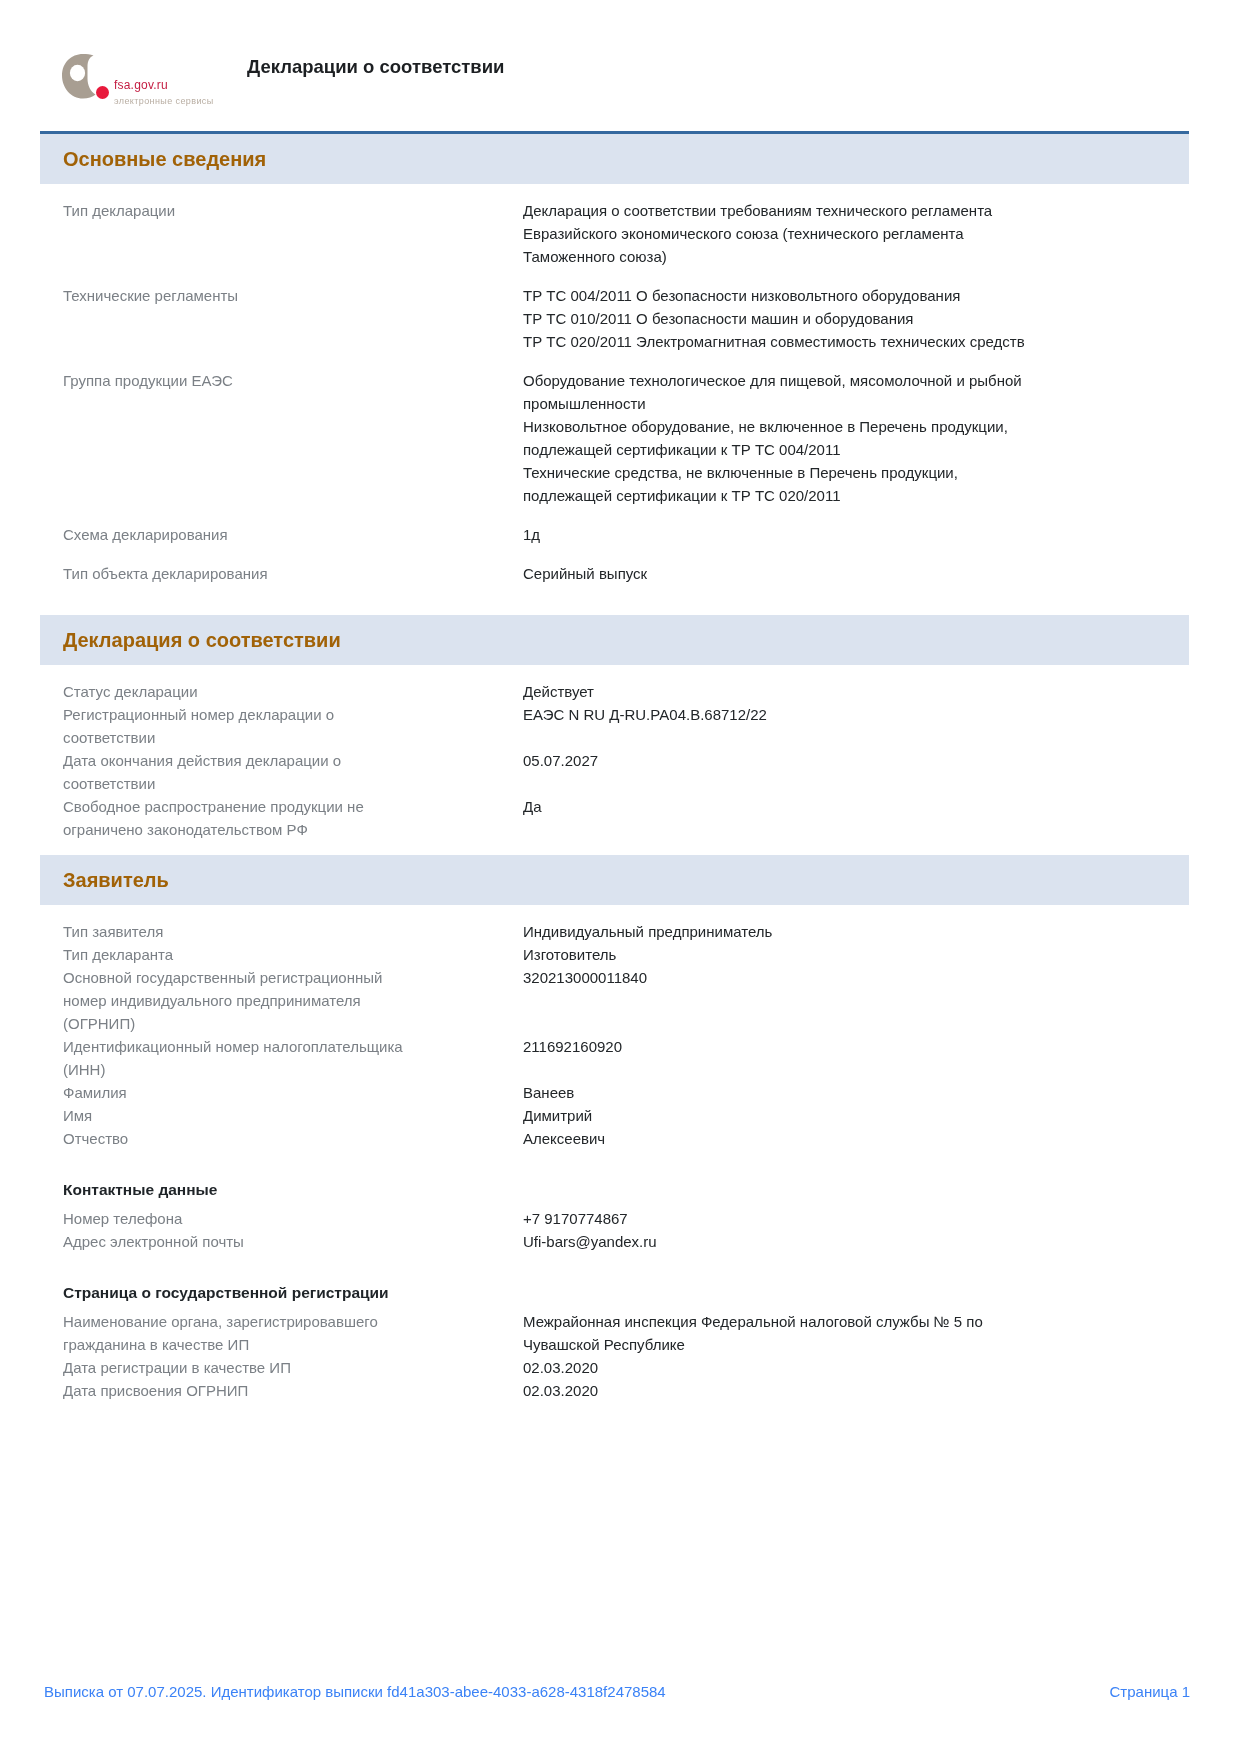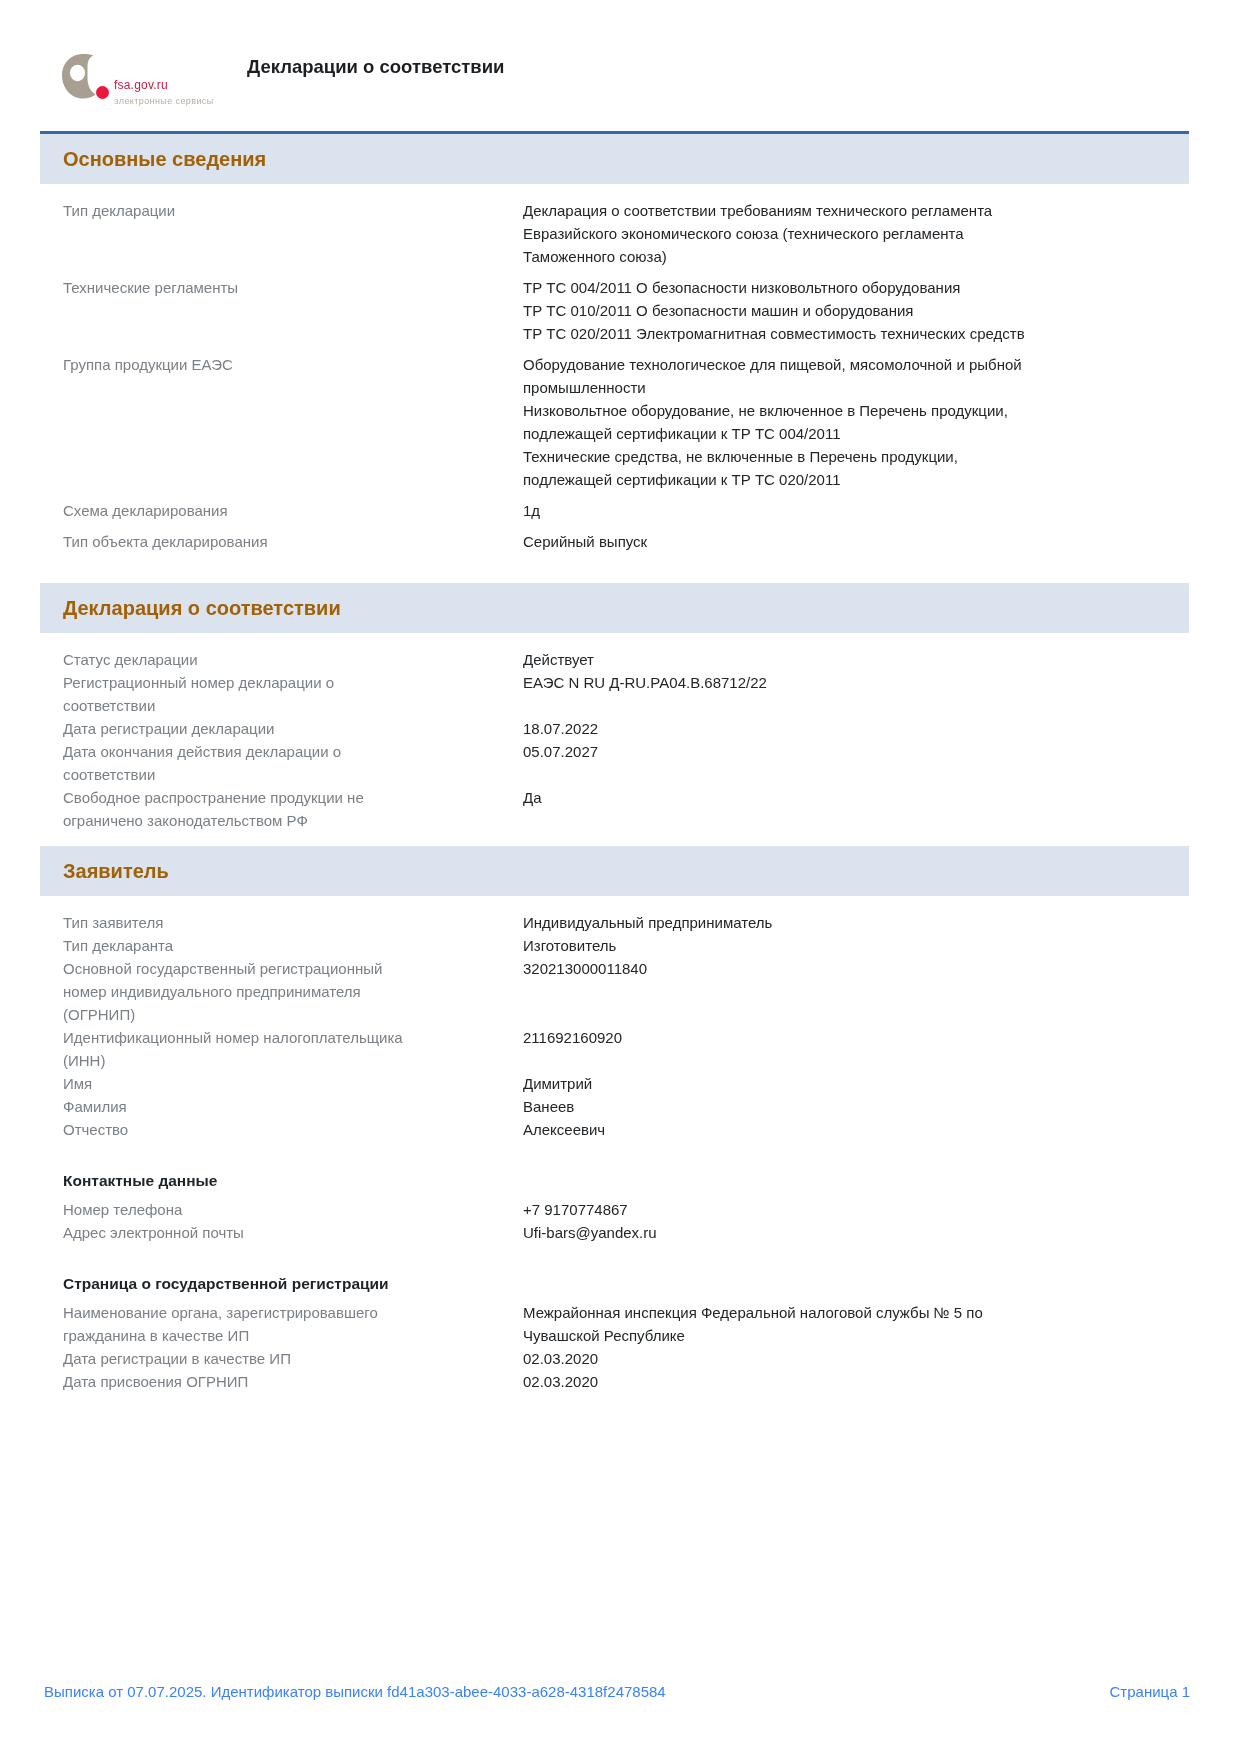--- a/index.html
+++ b/index.html
@@ -19,21 +19,21 @@
   .page-title{position:absolute;left:247px;top:56px;font-size:18.5px;font-weight:bold;color:#1c1f22;}
   
   .content{margin:0 51px 0 40px;}
   .section-band{
     background:var(--band-bg,#dbe3ef);
     padding:12px 10px 12px 23px;
     font-size:20px;line-height:26px;font-weight:bold;color:#a16207;
   }
   .section-band.first{border-top:3px solid var(--band-border,#35699f);}
   .rows{display:flex;flex-direction:column;padding:15px 0 0 23px;}
-  .section.tight .rows{gap:8px;}
+  .section.tight .rows{gap:16px;}
   .sec-1{margin-top:30px;}
   .sec-2{margin-top:14px;}
   .row{display:grid;grid-template-columns:460px 1fr;align-items:start;}
   .label{
     color:var(--label-color,#7b8086);font-size:15px;line-height:23px;
     white-space:pre-line;padding-right:18px;
   }
   .value{
     color:var(--value-color,#222629);font-size:15px;line-height:23px;
     white-space:pre-line;
@@ -112,24 +112,20 @@
     <div class="label">Статус декларации</div>
     <div class="value">Действует</div>
   </div>
 
   <div class="row">
     <div class="label">Регистрационный номер декларации о
 соответствии</div>
     <div class="value">ЕАЭС N RU Д-RU.РА04.В.68712/22</div>
   </div>
 
-  <div class="row">
-    <div class="label">Дата регистрации декларации</div>
-    <div class="value">18.07.2022</div>
-  </div>
 
   <div class="row">
     <div class="label">Дата окончания действия декларации о
 соответствии</div>
     <div class="value">05.07.2027</div>
   </div>
 
   <div class="row">
     <div class="label">Свободное распространение продукции не
 ограничено законодательством РФ</div>
@@ -158,27 +154,27 @@
     <div class="value">320213000011840</div>
   </div>
 
   <div class="row">
     <div class="label">Идентификационный номер налогоплательщика
 (ИНН)</div>
     <div class="value">211692160920</div>
   </div>
 
   <div class="row">
+    <div class="label">Фамилия</div>
+    <div class="value">Ванеев</div>
+  </div>
+
+  <div class="row">
     <div class="label">Имя</div>
     <div class="value">Димитрий</div>
-  </div>
-
-  <div class="row">
-    <div class="label">Фамилия</div>
-    <div class="value">Ванеев</div>
   </div>
 
   <div class="row">
     <div class="label">Отчество</div>
     <div class="value">Алексеевич</div>
   </div>
 
   <div class="subheader">Контактные данные</div>
 
   <div class="row">

